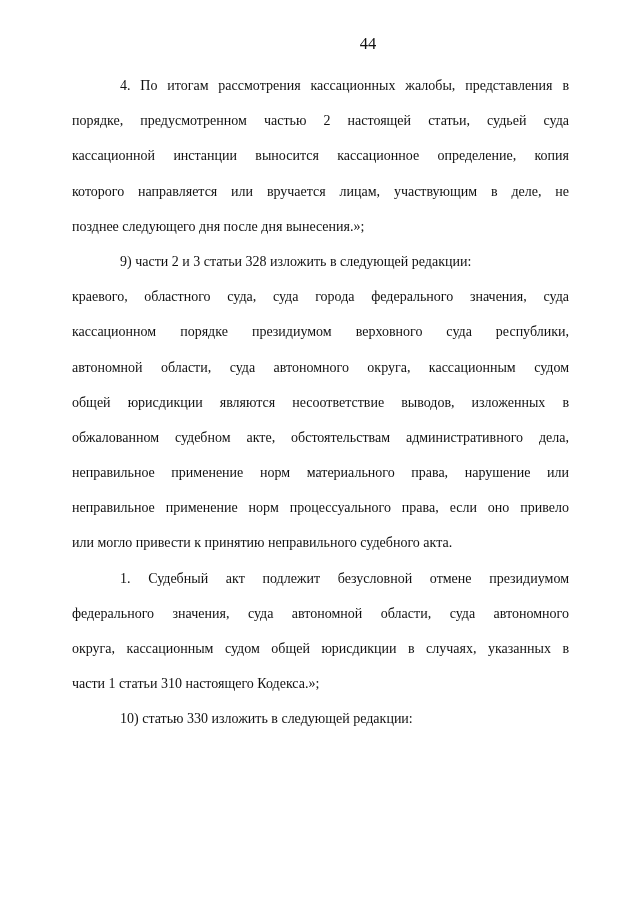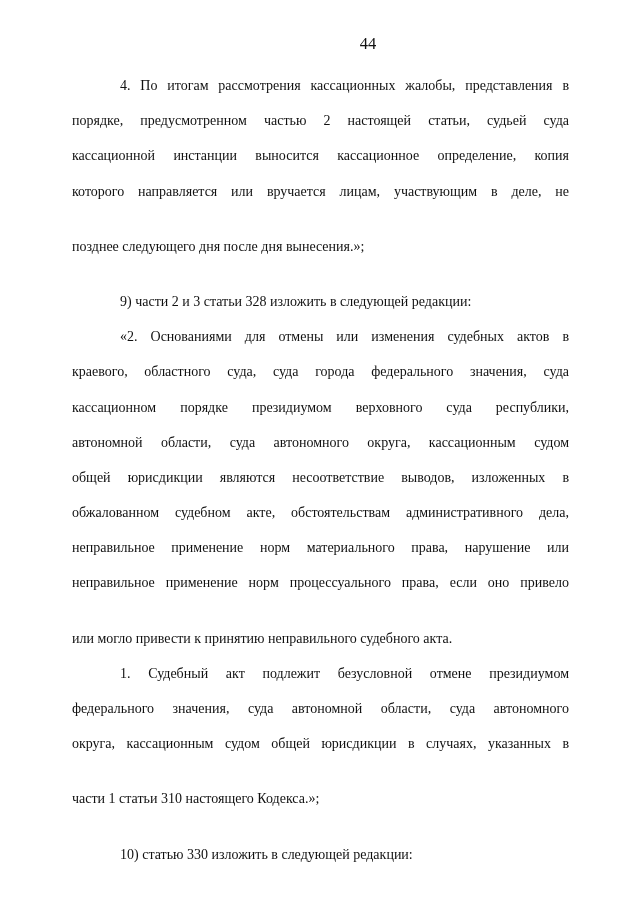--- a/index.html
+++ b/index.html
@@ -3,36 +3,35 @@
 <meta charset="utf-8">
 <style>
   html, body { margin: 0; padding: 0; background: #ffffff; }
   body { width: 640px; height: 905px; position: relative; overflow: hidden;
          font-family: "Liberation Serif", "DejaVu Serif", serif; color: #111; }
   .page-number { position: absolute; top: 34px; left: 0; width: 640px; text-align: center;
                  font-size: 16.5px; padding-left: 48px; }
   .content { position: absolute; left: 72px; top: 76px; width: 497px; }
   .line { height: 35.2px; font-size: 14px; line-height: 20px; white-space: nowrap;
           text-align: justify; text-align-last: justify; }
-  .line.last { text-align-last: left; margin-top: 20px; }
+  .line.last { text-align-last: left; }
   .line.indent { padding-left: 48px; }
 </style>
 </head>
 <body>
 
 <div class="page-number">44</div>
 
 <div class="content">
   <div class="line indent">4. По итогам рассмотрения кассационных жалобы, представления в</div>
   <div class="line">порядке, предусмотренном частью 2 настоящей статьи, судьей суда</div>
   <div class="line">кассационной инстанции выносится кассационное определение, копия</div>
   <div class="line">которого направляется или вручается лицам, участвующим в деле, не</div>
   <div class="line last">позднее следующего дня после дня вынесения.»;</div>
   <div class="line indent last">9) части 2 и 3 статьи 328 изложить в следующей редакции:</div>
-  <div class="line indent">«2. Основаниями для отмены или изменения судебных актов в</div>
   <div class="line">краевого, областного суда, суда города федерального значения, суда</div>
   <div class="line">кассационном порядке президиумом верховного суда республики,</div>
   <div class="line">автономной области, суда автономного округа, кассационным судом</div>
   <div class="line">общей юрисдикции являются несоответствие выводов, изложенных в</div>
   <div class="line">обжалованном судебном акте, обстоятельствам административного дела,</div>
   <div class="line">неправильное применение норм материального права, нарушение или</div>
   <div class="line">неправильное применение норм процессуального права, если оно привело</div>
   <div class="line last">или могло привести к принятию неправильного судебного акта.</div>
   <div class="line indent">1. Судебный акт подлежит безусловной отмене президиумом</div>
   <div class="line">федерального значения, суда автономной области, суда автономного</div>

